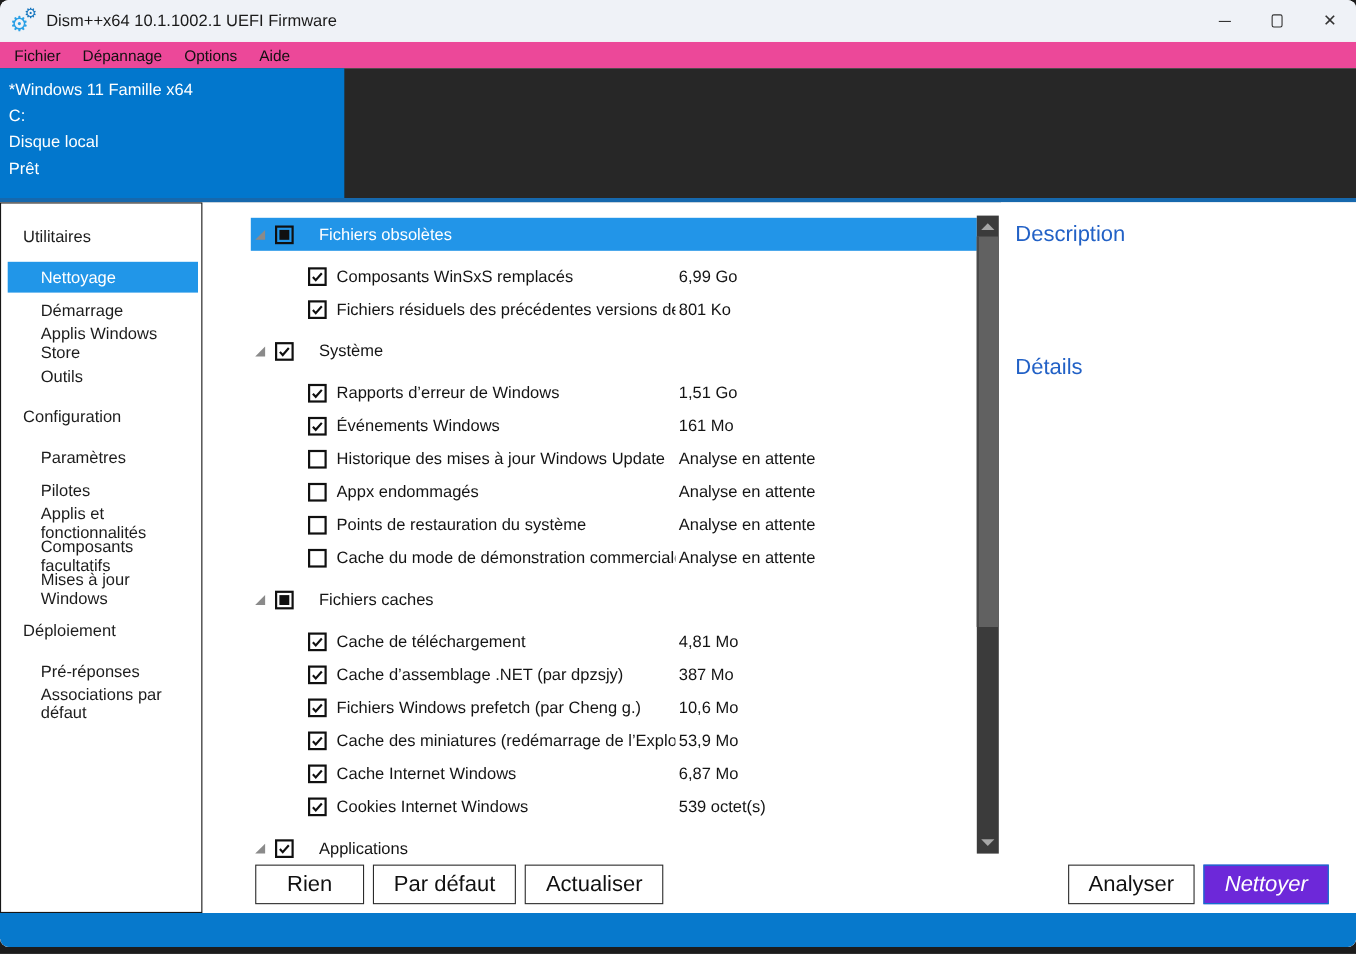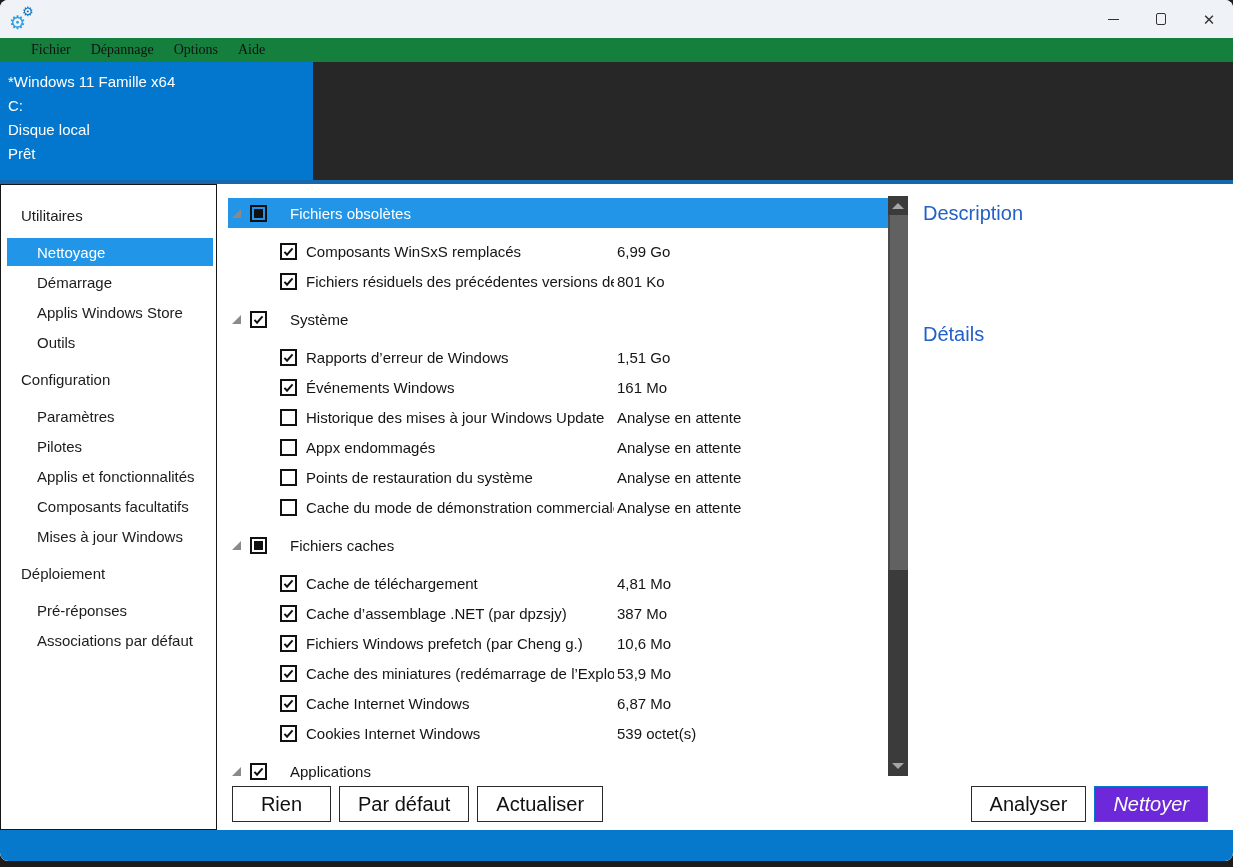--- a/index.html
+++ b/index.html
@@ -9,30 +9,30 @@
   
   .titlebar { position:relative; height:38px; background:#eff2f7; display:flex; align-items:center; }
   .app-icon { width:26px; height:24px; margin-left:9px; position:relative; flex:none; }
   .title-text { margin-left:7px; font-size:15px; color:#1a1a1a; }
   .win-controls { position:absolute; right:0; top:0; height:38px; display:flex; }
   .win-btn { width:48px; height:38px; display:flex; align-items:center; justify-content:center; color:#333; font-size:15px; cursor:default; }
   .glyph-min { width:11px; height:0; border-top:1px solid #333; display:block; }
   .glyph-max { width:10px; height:12px; border:1px solid #333; border-radius:2px; display:block; }
   .glyph-close { font-size:15px; line-height:1; }
   
-  .menubar { height:24px; background:#15803d; display:flex; align-items:center; padding-left:21px;font-family:Liberation Serif, serif; }
+  .menubar { height:24px; background:#ec4899; display:flex; align-items:center; padding-left:3px; }
   .menu-item { font-size:14px; color:#111; padding:0 10px; height:24px; display:flex; align-items:center; }
   
   .header { position:relative; height:122px; background:#272727; }
   .header-underline { position:absolute; left:0; bottom:0; width:100%; height:4px; background:#1668ad; }
   .image-tile { position:absolute; left:0; top:0; width:313px; height:118px; background:#0277cd; color:#fff; padding:8px 0 0 8px; }
   .image-tile div { font-size:15px; line-height:24px; white-space:nowrap; }
   
   .main { position:relative; height:646px; background:#ffffff; }
-  .sidebar { position:absolute; left:0; top:0; width:217px; height:646px; background:#fff; border:1px solid #161616; padding-top:14px; }
+  .sidebar { position:absolute; left:0; top:0; width:184px; height:646px; background:#fff; border:1px solid #161616; padding-top:14px; }
   .side-section-label { height:32px; display:flex; align-items:center; padding-left:20px; font-size:15px; color:#1c1c1c; margin:7px 0; }
   .side-section:first-child .side-section-label { margin-top:0; }
   .side-item { height:28px; margin:2px 3px 2px 6px; padding-left:30px; display:flex; align-items:center; font-size:15px; color:#1c1c1c; cursor:default; }
   .side-item.selected { background:#2196e8; color:#ffffff; }
   
   .list { position:absolute; left:228px; top:6px; width:660px; }
   .row { position:relative; height:30px; display:flex; align-items:center; font-size:15px; color:#141414; }
   .group-row { margin:8px 0; padding-left:4px; }
   .group-row.sel { background:#2295e8; color:#ffffff; }
   .item-row { padding-left:52px; }
@@ -72,20 +72,21 @@
 </head>
 <body>
 
 <div class="window">
 
   <div class="titlebar">
     <span class="app-icon">
       <span class="gear-big">⚙</span>
       <span class="gear-small">⚙</span>
     </span>
+    <span class="title-text">Dism++x64 10.1.1002.1 UEFI Firmware</span>
     <div class="win-controls">
       <span class="win-btn">
           <span class="glyph-min"></span>
         </span>
       <span class="win-btn">
           <span class="glyph-max"></span>
         </span>
       <span class="win-btn">
           <span class="glyph-close">✕</span>
         </span>

